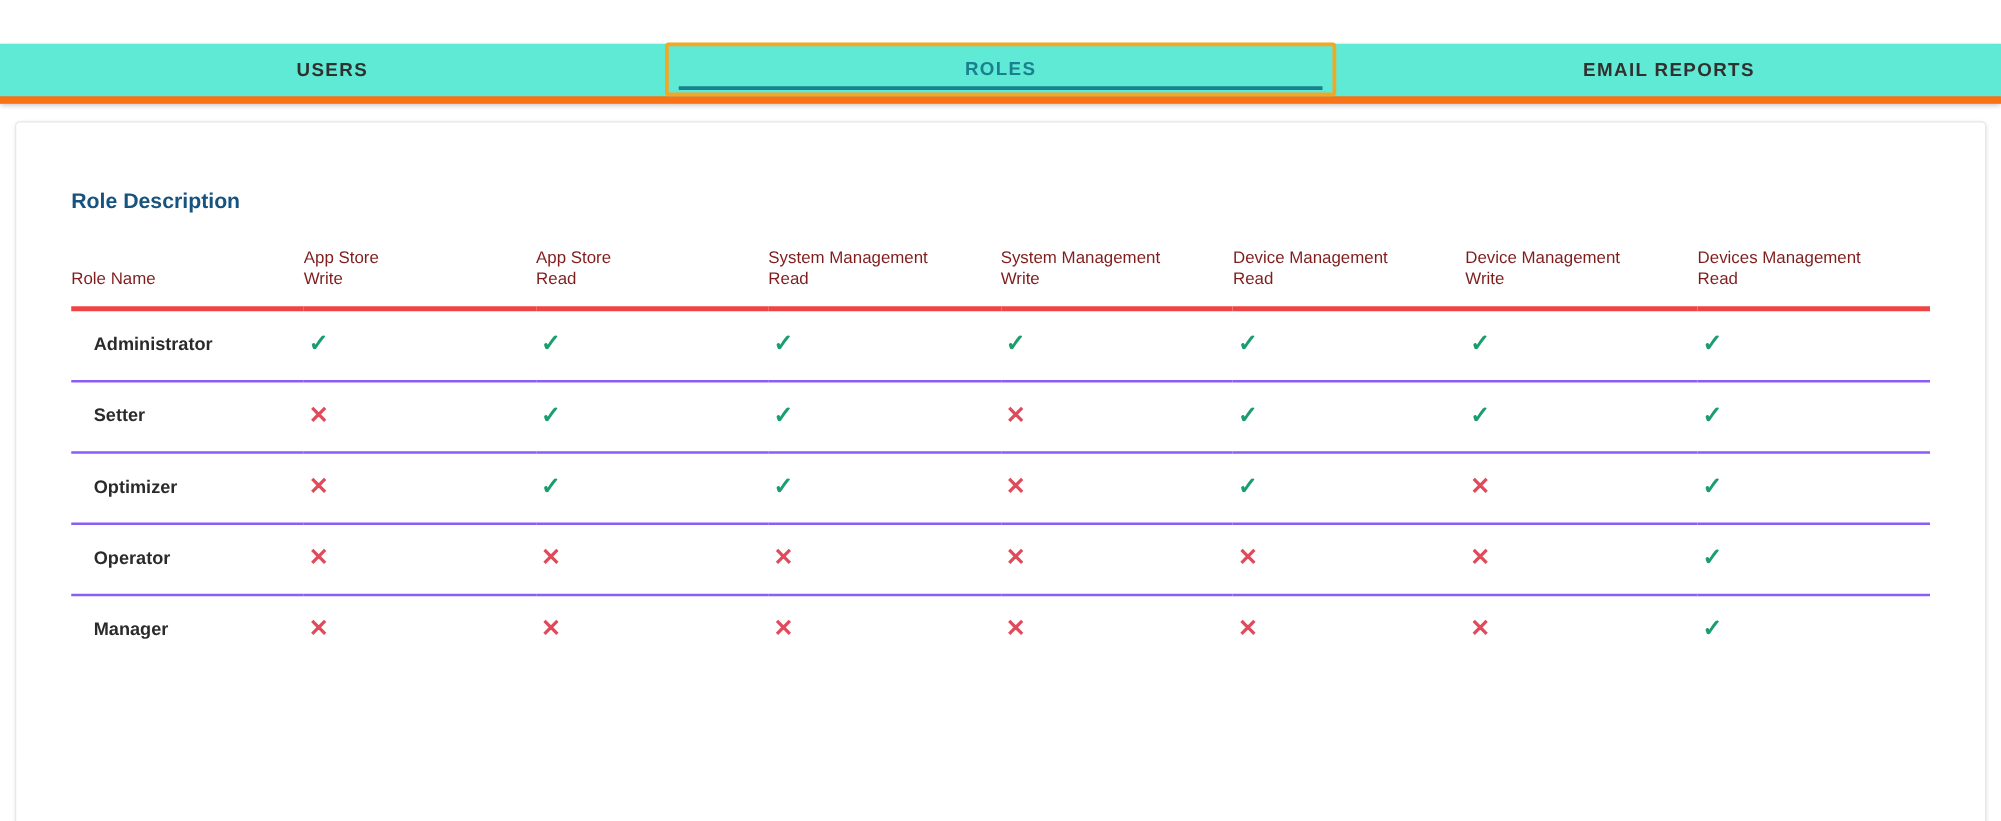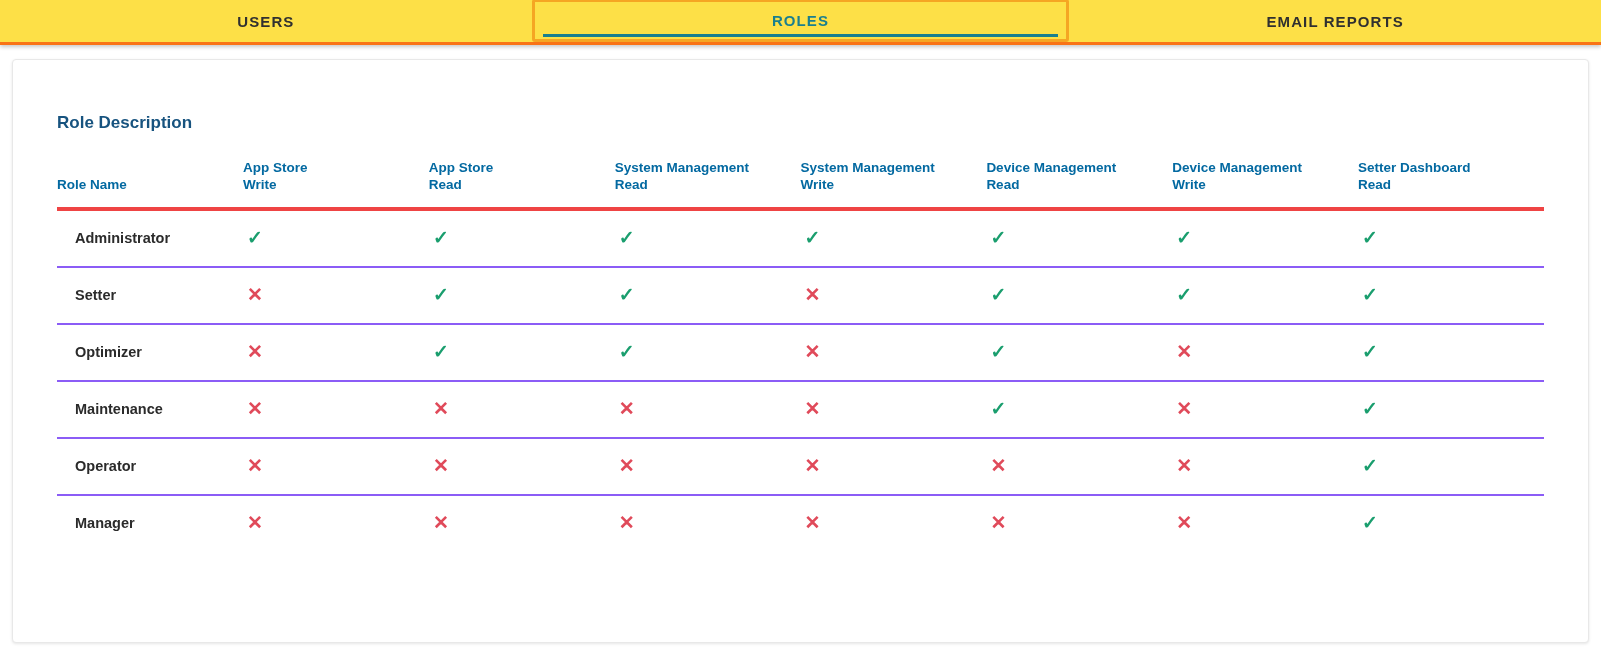--- a/index.html
+++ b/index.html
@@ -13,23 +13,24 @@
     font-family: "Liberation Sans", sans-serif;
     color: #333333;
     overflow: hidden;
   }
 
   
   .tabbar {
     position: relative;
     height: 42px;
     display: flex;
-    background: #fde047;
-    border-bottom: 3px solid #f97316;
+    background: #5eead4;
+    border-bottom: 6px solid #f97316;
     box-shadow: 0 2px 4px rgba(0,0,0,0.22);
+    margin-top: 35px;
   }
   .tab {
     flex: 1 1 0;
     display: flex;
     align-items: center;
     justify-content: center;
     font-size: 15px;
     font-weight: bold;
     letter-spacing: 1.1px;
     color: #303030;
@@ -74,23 +75,23 @@
   }
 
   
   table.roles {
     width: 100%;
     border-collapse: collapse;
     table-layout: fixed;
   }
   table.roles th {
     text-align: left;
-    font-weight: bold;
+    font-weight: normal;
     font-size: 13.5px;
-    color: #0369a1;
+    color: #7f1d1d;
     padding: 0 0 14px 0;
     vertical-align: bottom;
   }
   th.col-role {
     width: 186px;
     padding-left: 18px;
   }
   .th-group {
     display: block;
     line-height: 1.1;
@@ -179,21 +180,21 @@
         </th>
         <th>
           <span class="th-group">Device Management</span>
           <span class="th-perm">Read</span>
         </th>
         <th>
           <span class="th-group">Device Management</span>
           <span class="th-perm">Write</span>
         </th>
         <th>
-          <span class="th-group">Setter Dashboard</span>
+          <span class="th-group">Devices Management</span>
           <span class="th-perm">Read</span>
         </th>
       </tr>
     </thead>
     <tbody>
       <tr>
         <td class="role-name">Administrator</td>
         <td class="perm"><span class="mark yes">✓</span></td>
         <td class="perm"><span class="mark yes">✓</span></td>
         <td class="perm"><span class="mark yes">✓</span></td>
@@ -210,30 +211,20 @@
         <td class="perm"><span class="mark no">✕</span></td>
         <td class="perm"><span class="mark yes">✓</span></td>
         <td class="perm"><span class="mark yes">✓</span></td>
         <td class="perm"><span class="mark yes">✓</span></td>
       </tr>
       <tr>
         <td class="role-name">Optimizer</td>
         <td class="perm"><span class="mark no">✕</span></td>
         <td class="perm"><span class="mark yes">✓</span></td>
         <td class="perm"><span class="mark yes">✓</span></td>
-        <td class="perm"><span class="mark no">✕</span></td>
-        <td class="perm"><span class="mark yes">✓</span></td>
-        <td class="perm"><span class="mark no">✕</span></td>
-        <td class="perm"><span class="mark yes">✓</span></td>
-      </tr>
-      <tr>
-        <td class="role-name">Maintenance</td>
-        <td class="perm"><span class="mark no">✕</span></td>
-        <td class="perm"><span class="mark no">✕</span></td>
-        <td class="perm"><span class="mark no">✕</span></td>
         <td class="perm"><span class="mark no">✕</span></td>
         <td class="perm"><span class="mark yes">✓</span></td>
         <td class="perm"><span class="mark no">✕</span></td>
         <td class="perm"><span class="mark yes">✓</span></td>
       </tr>
       <tr>
         <td class="role-name">Operator</td>
         <td class="perm"><span class="mark no">✕</span></td>
         <td class="perm"><span class="mark no">✕</span></td>
         <td class="perm"><span class="mark no">✕</span></td>

